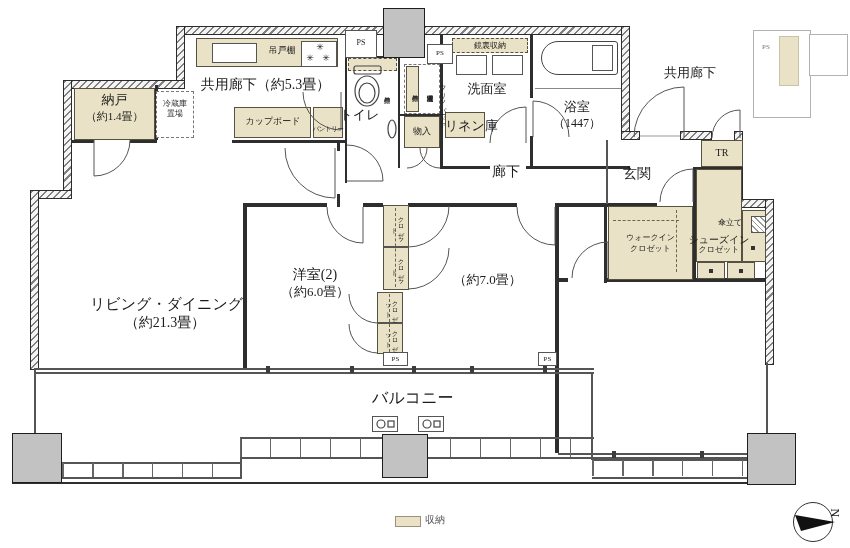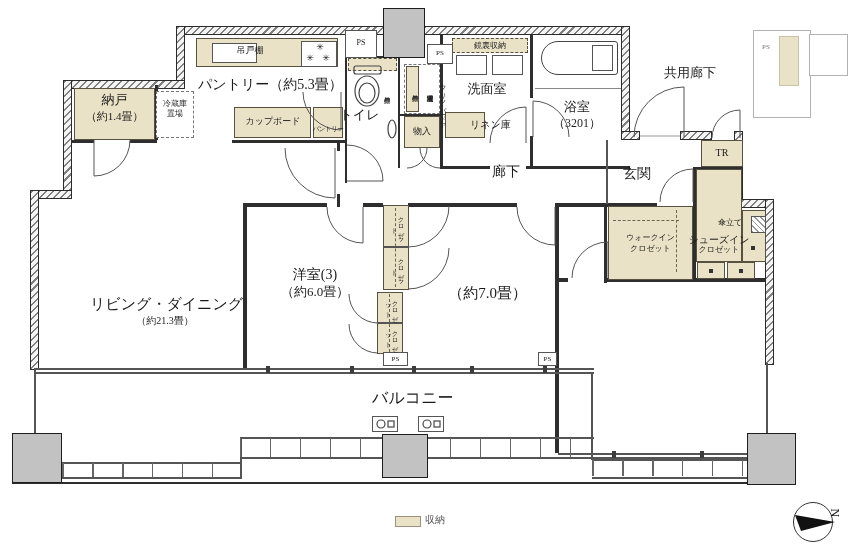--- a/index.html
+++ b/index.html
@@ -201,47 +201,47 @@
     <g stroke="#444" stroke-width="1.2" fill="none">
       <circle cx="381" cy="424" r="4"></circle>
         <rect x="388" y="421" width="6" height="6"></rect>
       <circle cx="427" cy="424" r="4"></circle>
         <rect x="434" y="421" width="6" height="6"></rect>
     </g>
     <path d="M795,515 L835,522 L801,531 Z" fill="#111"></path>
   </svg>
 
   <div class="lbl" style="left:90px;top:296px;width:150px;font-size:15px">リビング・ダイニング</div>
-  <div class="lbl" style="left:90px;top:315px;width:150px;font-size:10px">（約21.3畳）</div>
-  <div class="lbl" style="left:198px;top:77px;width:135px;font-size:14px">パントリー（約5.3畳）</div>
+  <div class="lbl" style="left:90px;top:315px;width:150px;font-size:14px">（約21.3畳）</div>
+  <div class="lbl" style="left:198px;top:77px;width:135px;font-size:14px">共用廊下（約5.3畳）</div>
   <div class="lbl" style="left:74px;top:93px;width:81px;font-size:13px">納戸</div>
   <div class="lbl" style="left:68px;top:110px;width:93px;font-size:11px">（約1.4畳）</div>
-  <div class="lbl" style="left:250px;top:267px;width:130px;font-size:14px">洋室(3)</div>
+  <div class="lbl" style="left:250px;top:267px;width:130px;font-size:14px">洋室(2)</div>
   <div class="lbl" style="left:250px;top:285px;width:130px;font-size:13px">（約6.0畳）</div>
-  <div class="lbl" style="left:420px;top:285px;width:135px;font-size:15px">（約7.0畳）</div>
+  <div class="lbl" style="left:420px;top:273px;width:135px;font-size:13px">（約7.0畳）</div>
   <div class="lbl" style="left:447px;top:82px;width:80px;font-size:13px">洗面室</div>
   <div class="lbl" style="left:537px;top:100px;width:80px;font-size:13px">浴室</div>
-  <div class="lbl" style="left:537px;top:117px;width:80px;font-size:12px">（3201）</div>
+  <div class="lbl" style="left:537px;top:117px;width:80px;font-size:12px">（1447）</div>
   <div class="lbl" style="left:336px;top:108px;width:47px;font-size:13px">トイレ</div>
   <div class="lbl" style="left:480px;top:164px;width:52px;font-size:14px">廊下</div>
   <div class="lbl" style="left:612px;top:166px;width:50px;font-size:14px">玄関</div>
   <div class="lbl" style="left:645px;top:66px;width:90px;font-size:13px">共用廊下</div>
   <div class="lbl" style="left:372px;top:389px;width:72px;font-size:16px">バルコニー</div>
 
   <div class="lbl" style="left:157px;top:99px;width:36px;font-size:8px">冷蔵庫</div>
   <div class="lbl" style="left:157px;top:109px;width:36px;font-size:8px">置場</div>
-  <div class="lbl" style="left:224px;top:45px;width:52px;font-size:9px">吊戸棚</div>
+  <div class="lbl" style="left:256px;top:45px;width:52px;font-size:9px">吊戸棚</div>
   <div class="lbl" style="left:236px;top:116px;width:74px;font-size:9px">カップボード</div>
   <div class="lbl" style="left:310px;top:125px;width:36px;font-size:6.5px;letter-spacing:-0.5px">パントリー</div>
   <div class="lbl v" style="left:379px;top:74px;width:11px;height:36px;font-size:6.5px">吊戸棚</div>
   <div class="lbl v" style="left:406px;top:69px;width:12px;height:42px;font-size:6.5px">吊戸棚</div>
   <div class="lbl v" style="left:420px;top:66px;width:13px;height:48px;font-size:6.5px">洗濯機置場</div>
   <div class="lbl v" style="left:434px;top:60px;width:12px;height:86px;font-size:6.5px">フリッパードア</div>
   <div class="lbl" style="left:404px;top:126px;width:36px;font-size:9px">物入</div>
-  <div class="lbl" style="left:470px;top:119px;width:40px;font-size:10px">リネン庫</div>
+  <div class="lbl" style="left:445px;top:119px;width:40px;font-size:13px">リネン庫</div>
   <div class="lbl" style="left:452px;top:41px;width:76px;font-size:8px">鏡裏収納</div>
   <div class="lbl" style="left:701px;top:147px;width:42px;font-size:10px">TR</div>
   <div class="lbl" style="left:711px;top:218px;width:38px;font-size:8px">傘立て</div>
   <div class="lbl" style="left:688px;top:234px;width:62px;font-size:10px">シューズイン</div>
   <div class="lbl" style="left:688px;top:245px;width:62px;font-size:8px">クロゼット</div>
   <div class="lbl" style="left:608px;top:233px;width:85px;font-size:8px">ウォークイン</div>
   <div class="lbl" style="left:608px;top:244px;width:85px;font-size:8px">クロゼット</div>
   <div class="lbl v" style="left:386px;top:209px;width:18px;height:36px;font-size:6.5px">クロゼット</div>
   <div class="lbl v" style="left:386px;top:251px;width:18px;height:36px;font-size:6.5px">クロゼット</div>
   <div class="lbl v" style="left:380px;top:294px;width:18px;height:27px;font-size:6.5px">クロゼット</div>

